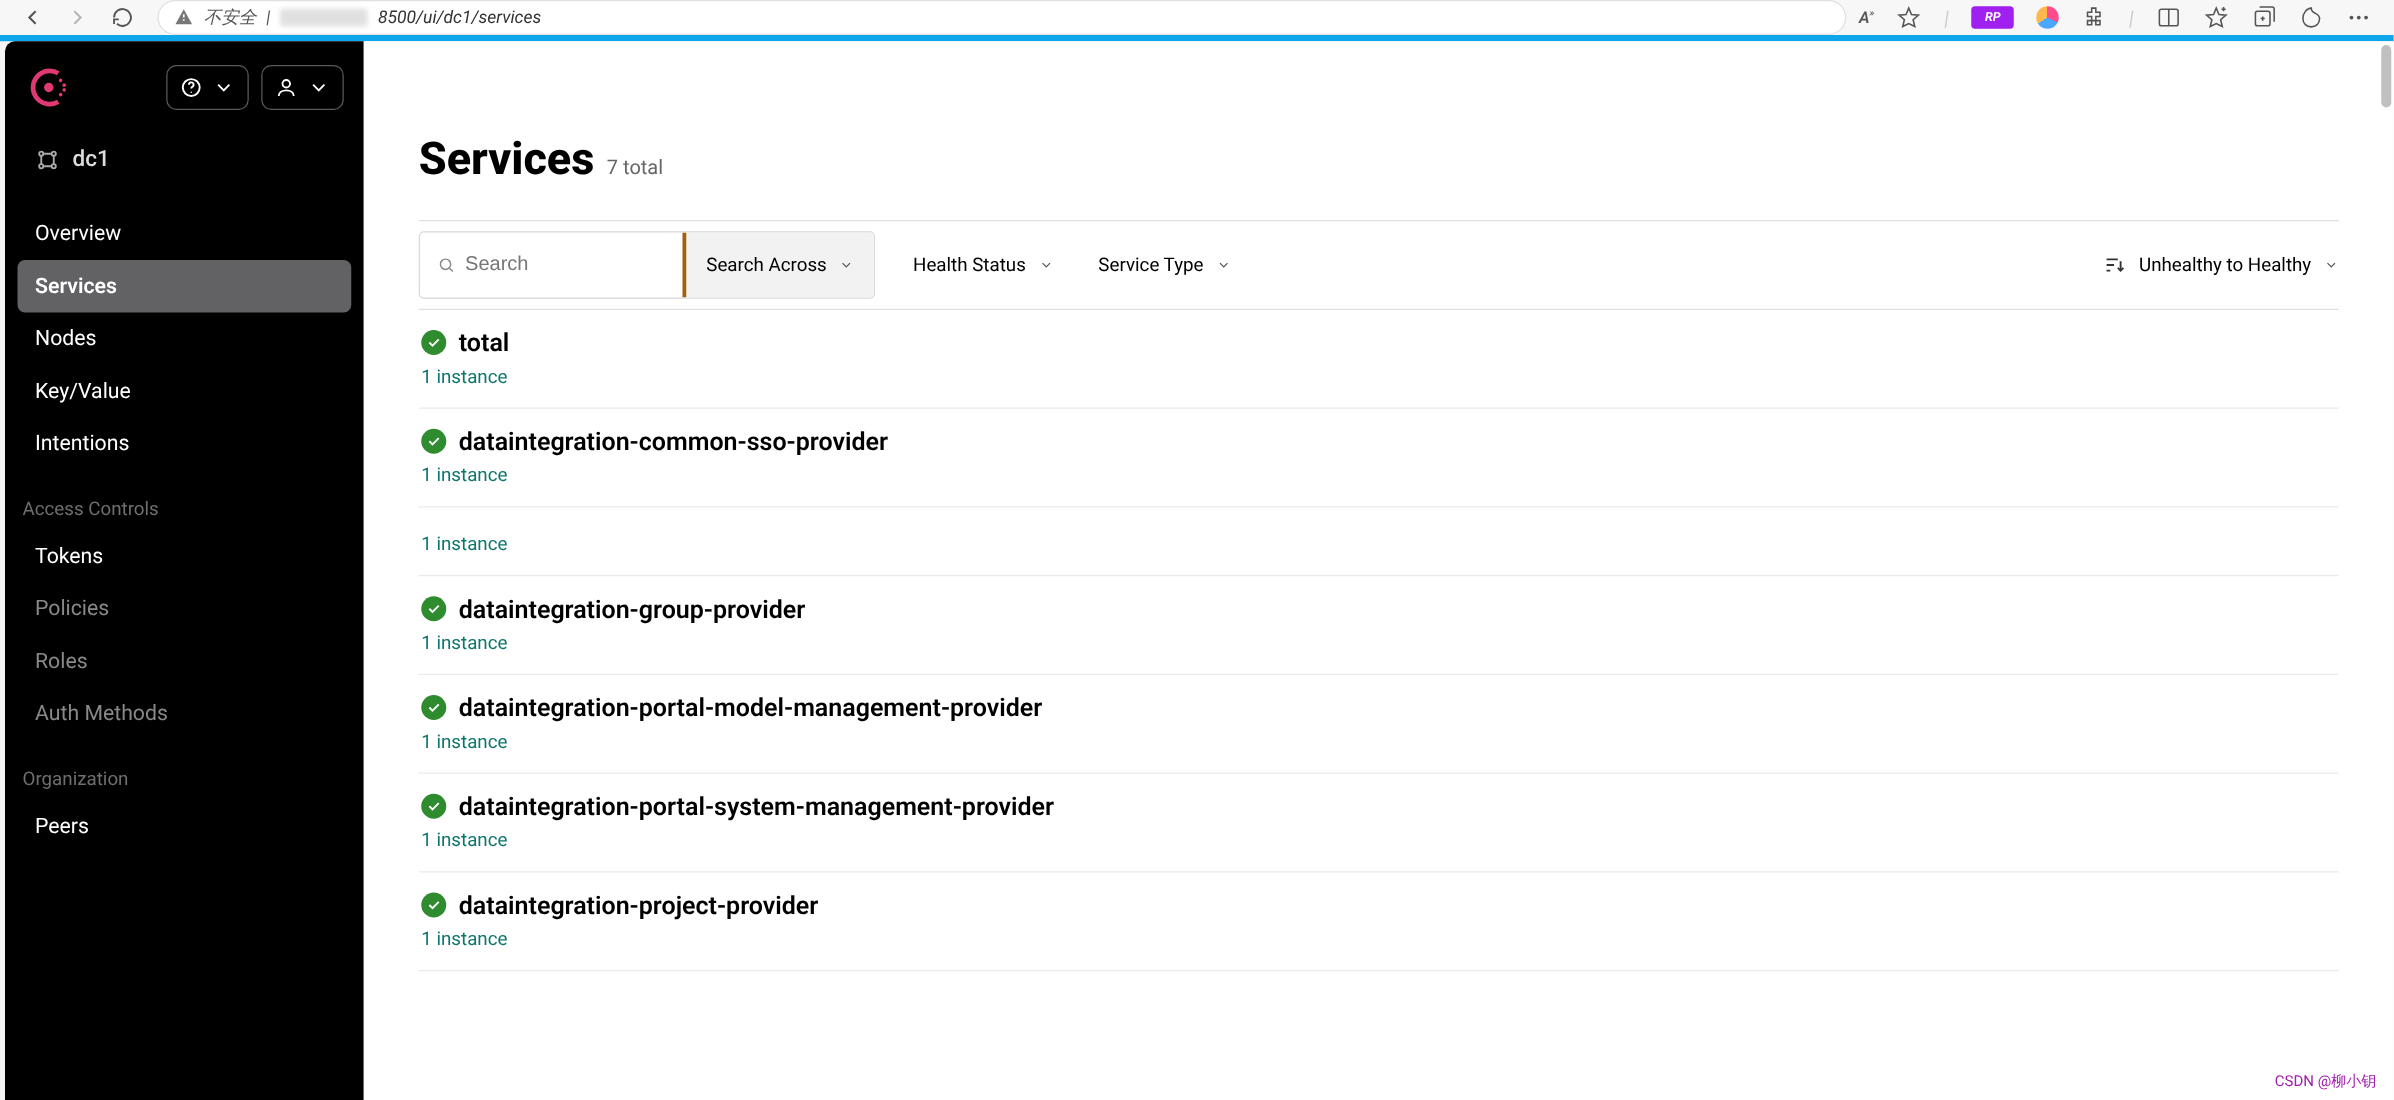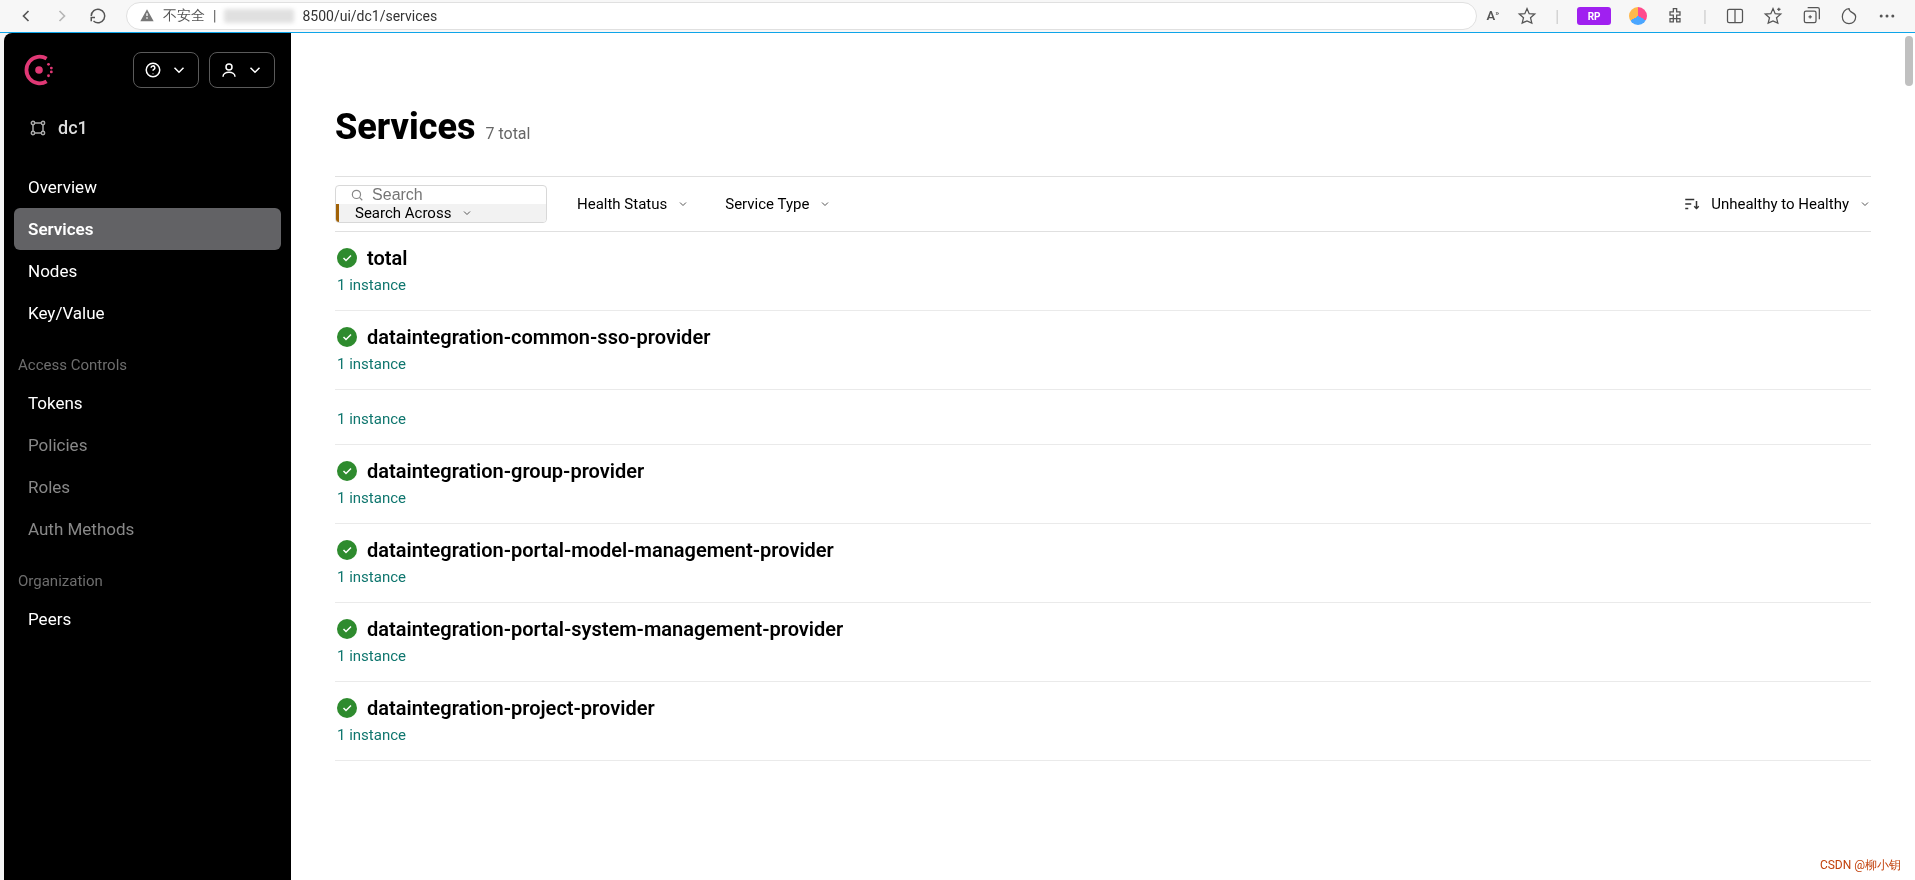--- a/index.html
+++ b/index.html
@@ -12,22 +12,23 @@
     overflow: hidden;
     position: relative;
   }
 
   
   .browser-bar {
     height: 33px;
     display: flex;
     align-items: center;
     background: #f7f7f7;
-    border-bottom: 1px solid #0ea5e9;
+    border-bottom: 5px solid #0ea5e9;
     padding: 0 8px;
+    font-style: italic;
   }
   .browser-bar .nav-btn {
     width: 36px;
     display: flex;
     justify-content: center;
     align-items: center;
     color: #555;
     cursor: pointer;
   }
   .addr-bar {
@@ -167,22 +168,21 @@
     border-top: 1px solid #e0e0e0;
     border-bottom: 1px solid #e0e0e0;
     padding: 8px 0;
     gap: 24px;
   }
   .search-group {
     display: flex;
     border: 1px solid #d8d8d8;
     border-radius: 4px;
     overflow: hidden;
-    height: 38px;
-    flex-direction: column;
+    height: 54px;
   }
   .search-input {
     display: flex;
     align-items: center;
     padding: 0 14px;
     gap: 8px;
     width: 210px;
     font-size: 16px;
     color: #888;
   }
@@ -223,21 +223,21 @@
   }
   .status-check {
     width: 20px; height: 20px; background: #2e8b2e; border-radius: 50%;
     display: flex; align-items: center; justify-content: center;
   }
   .status-check svg { width: 12px; height: 12px; color: #fff; }
 
   .watermark {
     position: absolute;
     bottom: 6px; right: 14px;
-    font-size: 12px; color: #c2410c;
+    font-size: 12px; color: #a21caf;
   }
   .scrollbar-hint {
     position: absolute;
     right: 2px; top: 36px;
     width: 8px; height: 50px;
     background: #c0c0c0;
     border-radius: 4px;
   }
 </style>
 </head>
@@ -353,20 +353,21 @@
           <path d="M8 6h8M6 8v8M18 8v8M8 18h8"></path>
         </svg>
       <span>dc1</span>
     </div>
 
     <nav class="nav-section">
       <a class="nav-item">Overview</a>
       <a class="nav-item active">Services</a>
       <a class="nav-item">Nodes</a>
       <a class="nav-item">Key/Value</a>
+      <a class="nav-item">Intentions</a>
     </nav>
 
     <div class="section-label">Access Controls</div>
     <nav class="nav-section" style="padding-top:4px">
       <a class="nav-item">Tokens</a>
       <a class="nav-item dim">Policies</a>
       <a class="nav-item dim">Roles</a>
       <a class="nav-item dim">Auth Methods</a>
     </nav>
 

